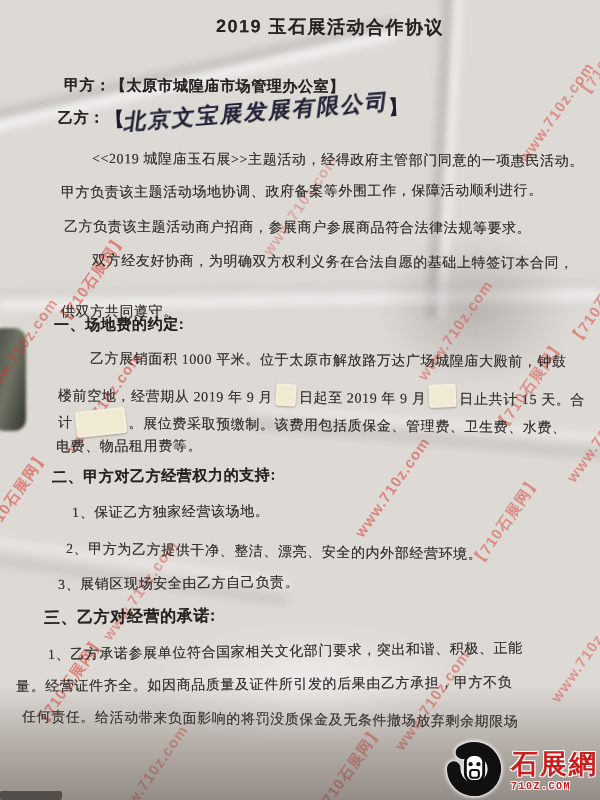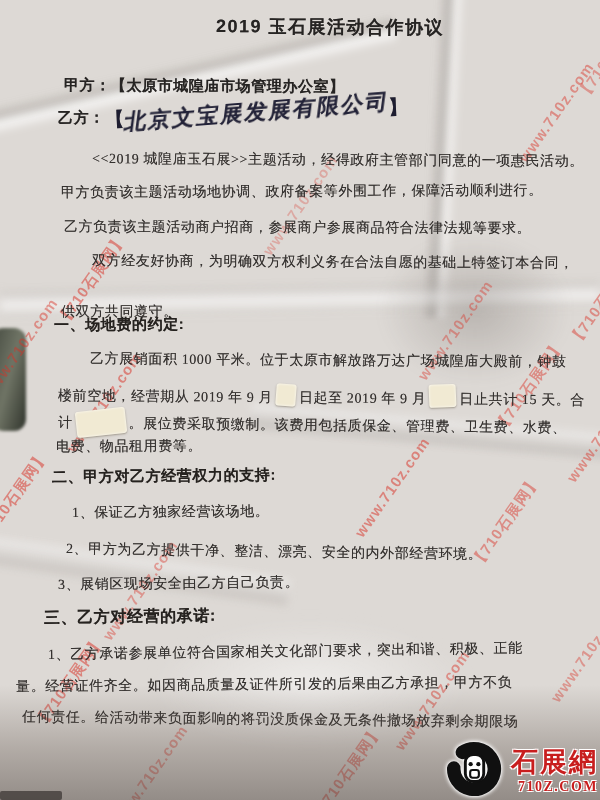--- a/index.html
+++ b/index.html
@@ -37,22 +37,22 @@
   .handwriting{display:inline-block;font-size:22px;font-weight:700;color:#222238;
     transform:skewX(-12deg) rotate(-2deg);letter-spacing:2px;filter:blur(.3px);}
   .patch{display:inline-block;vertical-align:-4px;background:#f1ead3;border-radius:3px;margin:0 3px;
     box-shadow:0 1px 2px rgba(100,90,70,.5), inset 0 0 3px rgba(255,255,255,.85);
     transform:rotate(var(--prot,0deg));}
   
   .logo{position:absolute;left:444px;top:740px;display:flex;align-items:center;gap:5px;}
   .logo-mark{filter:drop-shadow(0 0 2px rgba(255,255,255,.95)) drop-shadow(0 0 1px rgba(255,255,255,.9));}
   .logo-name{font-size:27px;font-weight:900;color:#c81e1e;letter-spacing:2px;
     text-shadow:1px 1px 0 #fff,-1px -1px 0 #fff,1px -1px 0 #fff,-1px 1px 0 #fff;text-align:right;}
-  .logo-domain{font-size:14px;font-weight:800;color:#c81e1e;letter-spacing:1.5px;text-align:right;
-    font-family:Liberation Serif, serif;margin-top:-1px;
+  .logo-domain{font-size:10px;font-weight:800;color:#c81e1e;letter-spacing:1.5px;text-align:left;
+    font-family:Liberation Mono, monospace;margin-top:-1px;
     text-shadow:1px 1px 0 #fff,-1px -1px 0 #fff,1px -1px 0 #fff,-1px 1px 0 #fff;}
 </style>
 </head>
 <body>
 
 <div class="photo">
 
   <div class="cr" style="left:-30px;top:62px;width:430px;height:30px;transform:rotate(-13deg);background:linear-gradient(to bottom,rgba(125,118,112,0),rgba(125,118,112,.28) 35%,rgba(255,255,255,.75) 62%,rgba(125,118,112,0));filter:blur(3px);"></div>
   <div class="cr" style="left:430px;top:-12px;width:28px;height:330px;transform:rotate(3deg);background:linear-gradient(to right,rgba(0,0,0,0),rgba(110,104,99,.3) 40%,rgba(255,255,255,.6) 66%,rgba(0,0,0,0));filter:blur(3px);"></div>
   <div class="cr" style="left:0;top:286px;width:600px;height:26px;transform:rotate(-1deg);background:linear-gradient(to bottom,rgba(120,112,106,.18),rgba(255,255,255,.7) 55%,rgba(120,112,106,.12));filter:blur(4px);"></div>

